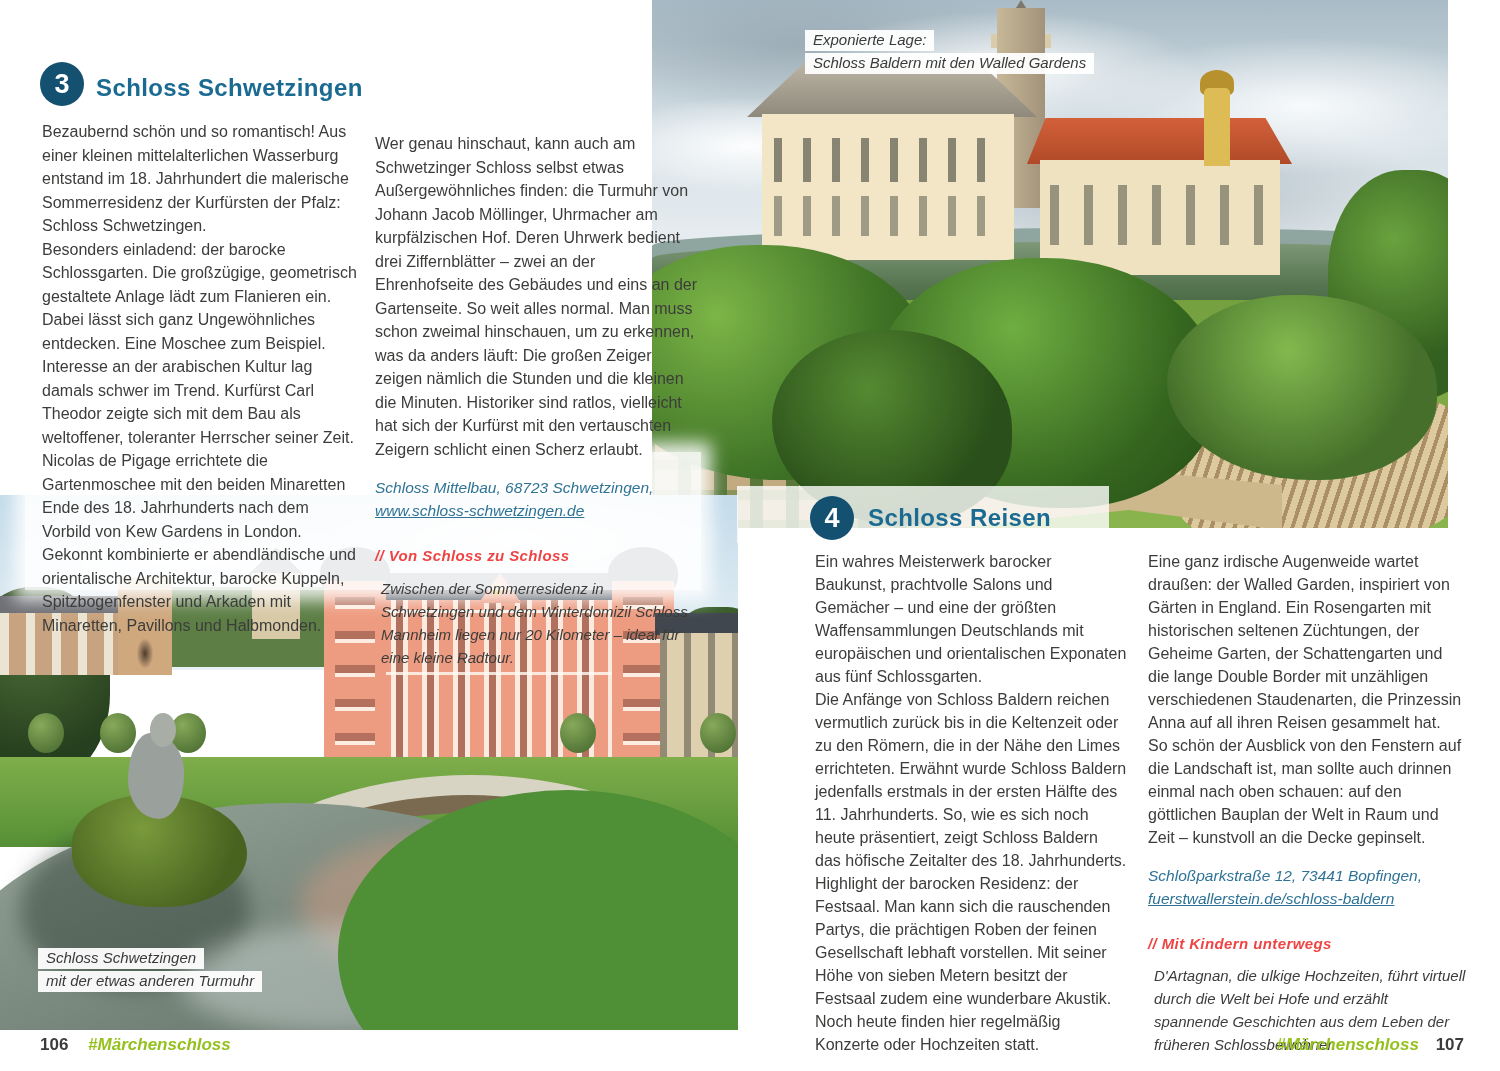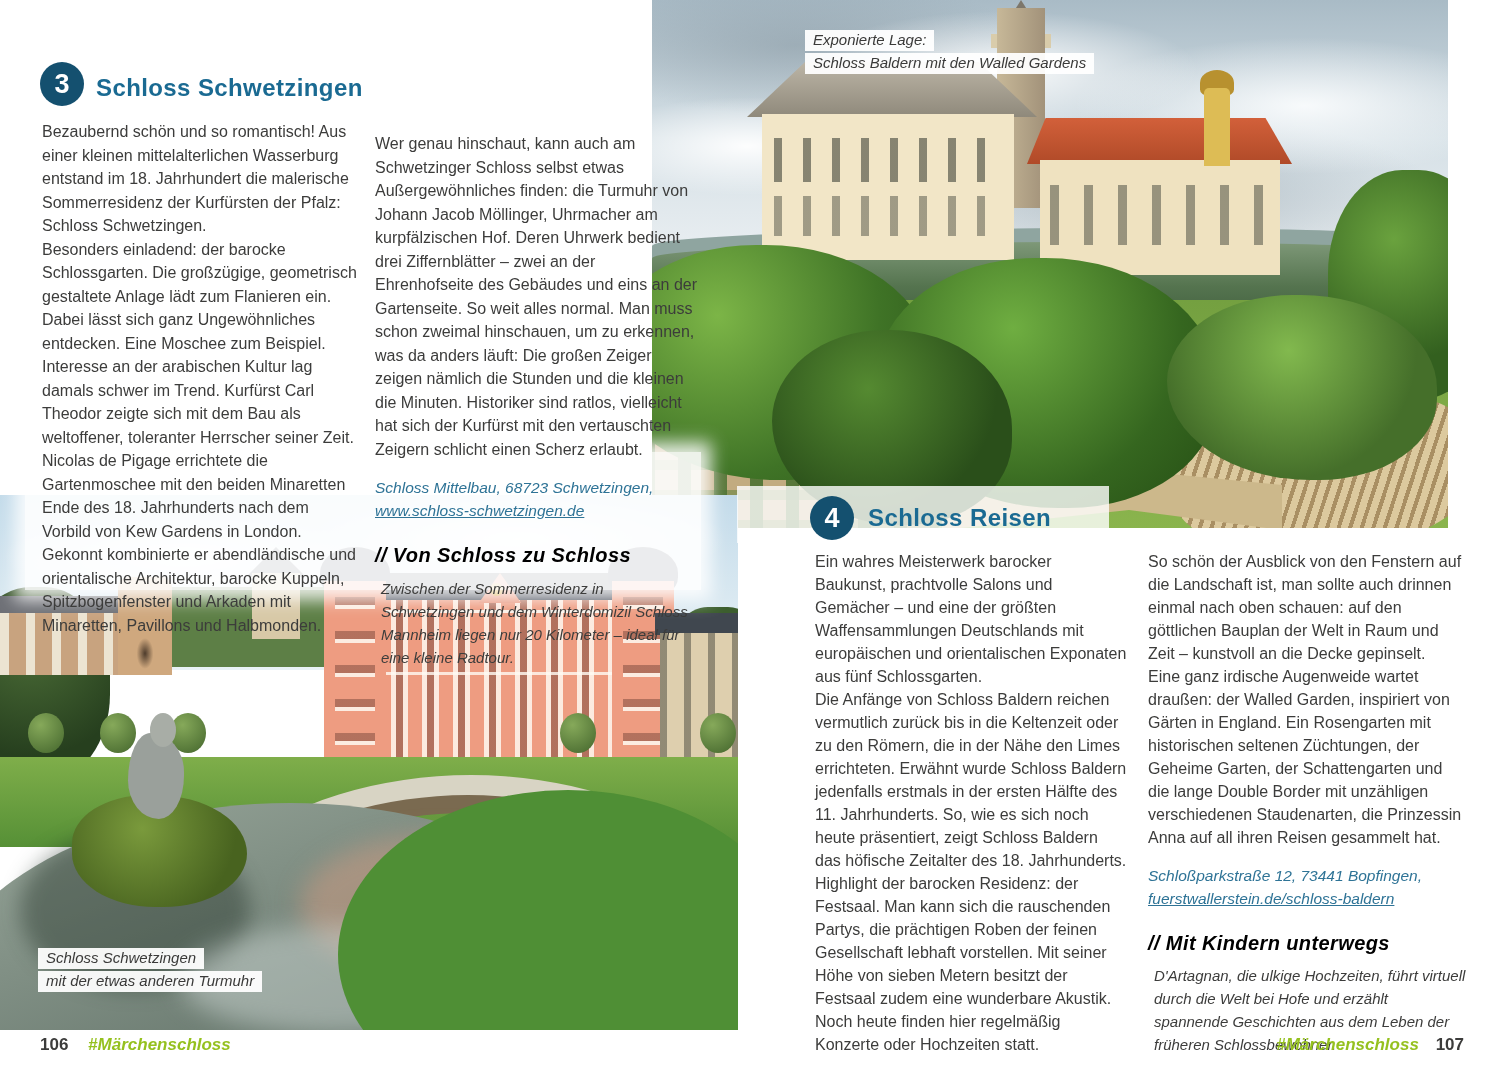--- a/index.html
+++ b/index.html
@@ -111,21 +111,21 @@
 
   
   .col{position:absolute;font-size:16px;line-height:23.5px;z-index:6;text-align:left}
   .col p{margin:0}
   #l-col1{left:42px;top:120px;width:318px}
   #l-col2{left:375px;top:132px;width:322px}
   #r-col1{left:815px;top:550px;width:312px;line-height:23px}
   #r-col2{left:1148px;top:550px;width:318px;line-height:23px}
   .address{margin-top:15px;font-style:italic;color:#2e7396;font-size:15.5px;line-height:23px}
   .address .url{text-decoration:underline;color:#2e7396;cursor:pointer}
-  .tip-head{margin-top:22px;font-weight:bold;font-style:italic;font-size:20px;color:#000000;letter-spacing:.4px}
+  .tip-head{margin-top:22px;font-weight:bold;font-style:italic;font-size:15px;color:#ef4444;letter-spacing:.4px}
   .tip-text{margin-top:9px;margin-left:6px;font-style:italic;font-size:15px;line-height:23px}
 
   
   .caption{position:absolute;z-index:7;font-style:italic;font-size:15px;color:#3a3a39}
   .caption span{display:table;background:rgba(255,255,255,.94);padding:1px 8px 3px 8px;margin-bottom:2px;white-space:nowrap}
   #cap-baldern{left:805px;top:30px}
   #cap-schwetzingen{left:38px;top:948px}
   .footer{position:absolute;top:1035px;font-size:17px;font-weight:bold;z-index:8;color:#3c3c3b}
   #footer-left{left:40px}
   #footer-right{right:36px}
@@ -229,22 +229,22 @@
     <div class="tip-text">Zwischen der Sommerresidenz in Schwetzingen und dem Winterdomizil Schloss Mannheim liegen nur 20 Kilometer – ideal für eine kleine Radtour.</div>
   </div>
 
   <div class="col" id="r-col1">
     <p>Ein wahres Meisterwerk barocker Baukunst, prachtvolle Salons und Gemächer – und eine der größten Waffensammlungen Deutschlands mit europäischen und orientalischen Exponaten aus fünf Schlossgarten.</p>
     <p>Die Anfänge von Schloss Baldern reichen vermutlich zurück bis in die Keltenzeit oder zu den Römern, die in der Nähe den Limes errichteten. Erwähnt wurde Schloss Baldern jedenfalls erstmals in der ersten Hälfte des 11. Jahrhunderts. So, wie es sich noch heute präsentiert, zeigt Schloss Baldern das höfische Zeitalter des 18. Jahrhunderts.</p>
     <p>Highlight der barocken Residenz: der Festsaal. Man kann sich die rauschenden Partys, die prächtigen Roben der feinen Gesellschaft lebhaft vorstellen. Mit seiner Höhe von sieben Metern besitzt der Festsaal zudem eine wunderbare Akustik. Noch heute finden hier regelmäßig Konzerte oder Hochzeiten statt.</p>
   </div>
 
   <div class="col" id="r-col2">
+    <p>Eine ganz irdische Augenweide wartet draußen: der Walled Garden, inspiriert von Gärten in England. Ein Rosengarten mit historischen seltenen Züchtungen, der Geheime Garten, der Schattengarten und die lange Double Border mit unzähligen verschiedenen Staudenarten, die Prinzessin Anna auf all ihren Reisen gesammelt hat.</p>
     <p>So schön der Ausblick von den Fenstern auf die Landschaft ist, man sollte auch drinnen einmal nach oben schauen: auf den göttlichen Bauplan der Welt in Raum und Zeit – kunstvoll an die Decke gepinselt.</p>
-    <p>Eine ganz irdische Augenweide wartet draußen: der Walled Garden, inspiriert von Gärten in England. Ein Rosengarten mit historischen seltenen Züchtungen, der Geheime Garten, der Schattengarten und die lange Double Border mit unzähligen verschiedenen Staudenarten, die Prinzessin Anna auf all ihren Reisen gesammelt hat.</p>
     <div class="address">
       <div>Schloßparkstraße 12, 73441 Bopfingen,</div>
       <div class="url">fuerstwallerstein.de/schloss-baldern</div>
     </div>
     <div class="tip-head">// Mit Kindern unterwegs</div>
     <div class="tip-text">D'Artagnan, die ulkige Hochzeiten, führt virtuell durch die Welt bei Hofe und erzählt spannende Geschichten aus dem Leben der früheren Schlossbewohner.</div>
   </div>
 
   <div class="caption" id="cap-baldern">
     <span>Exponierte Lage:</span>

